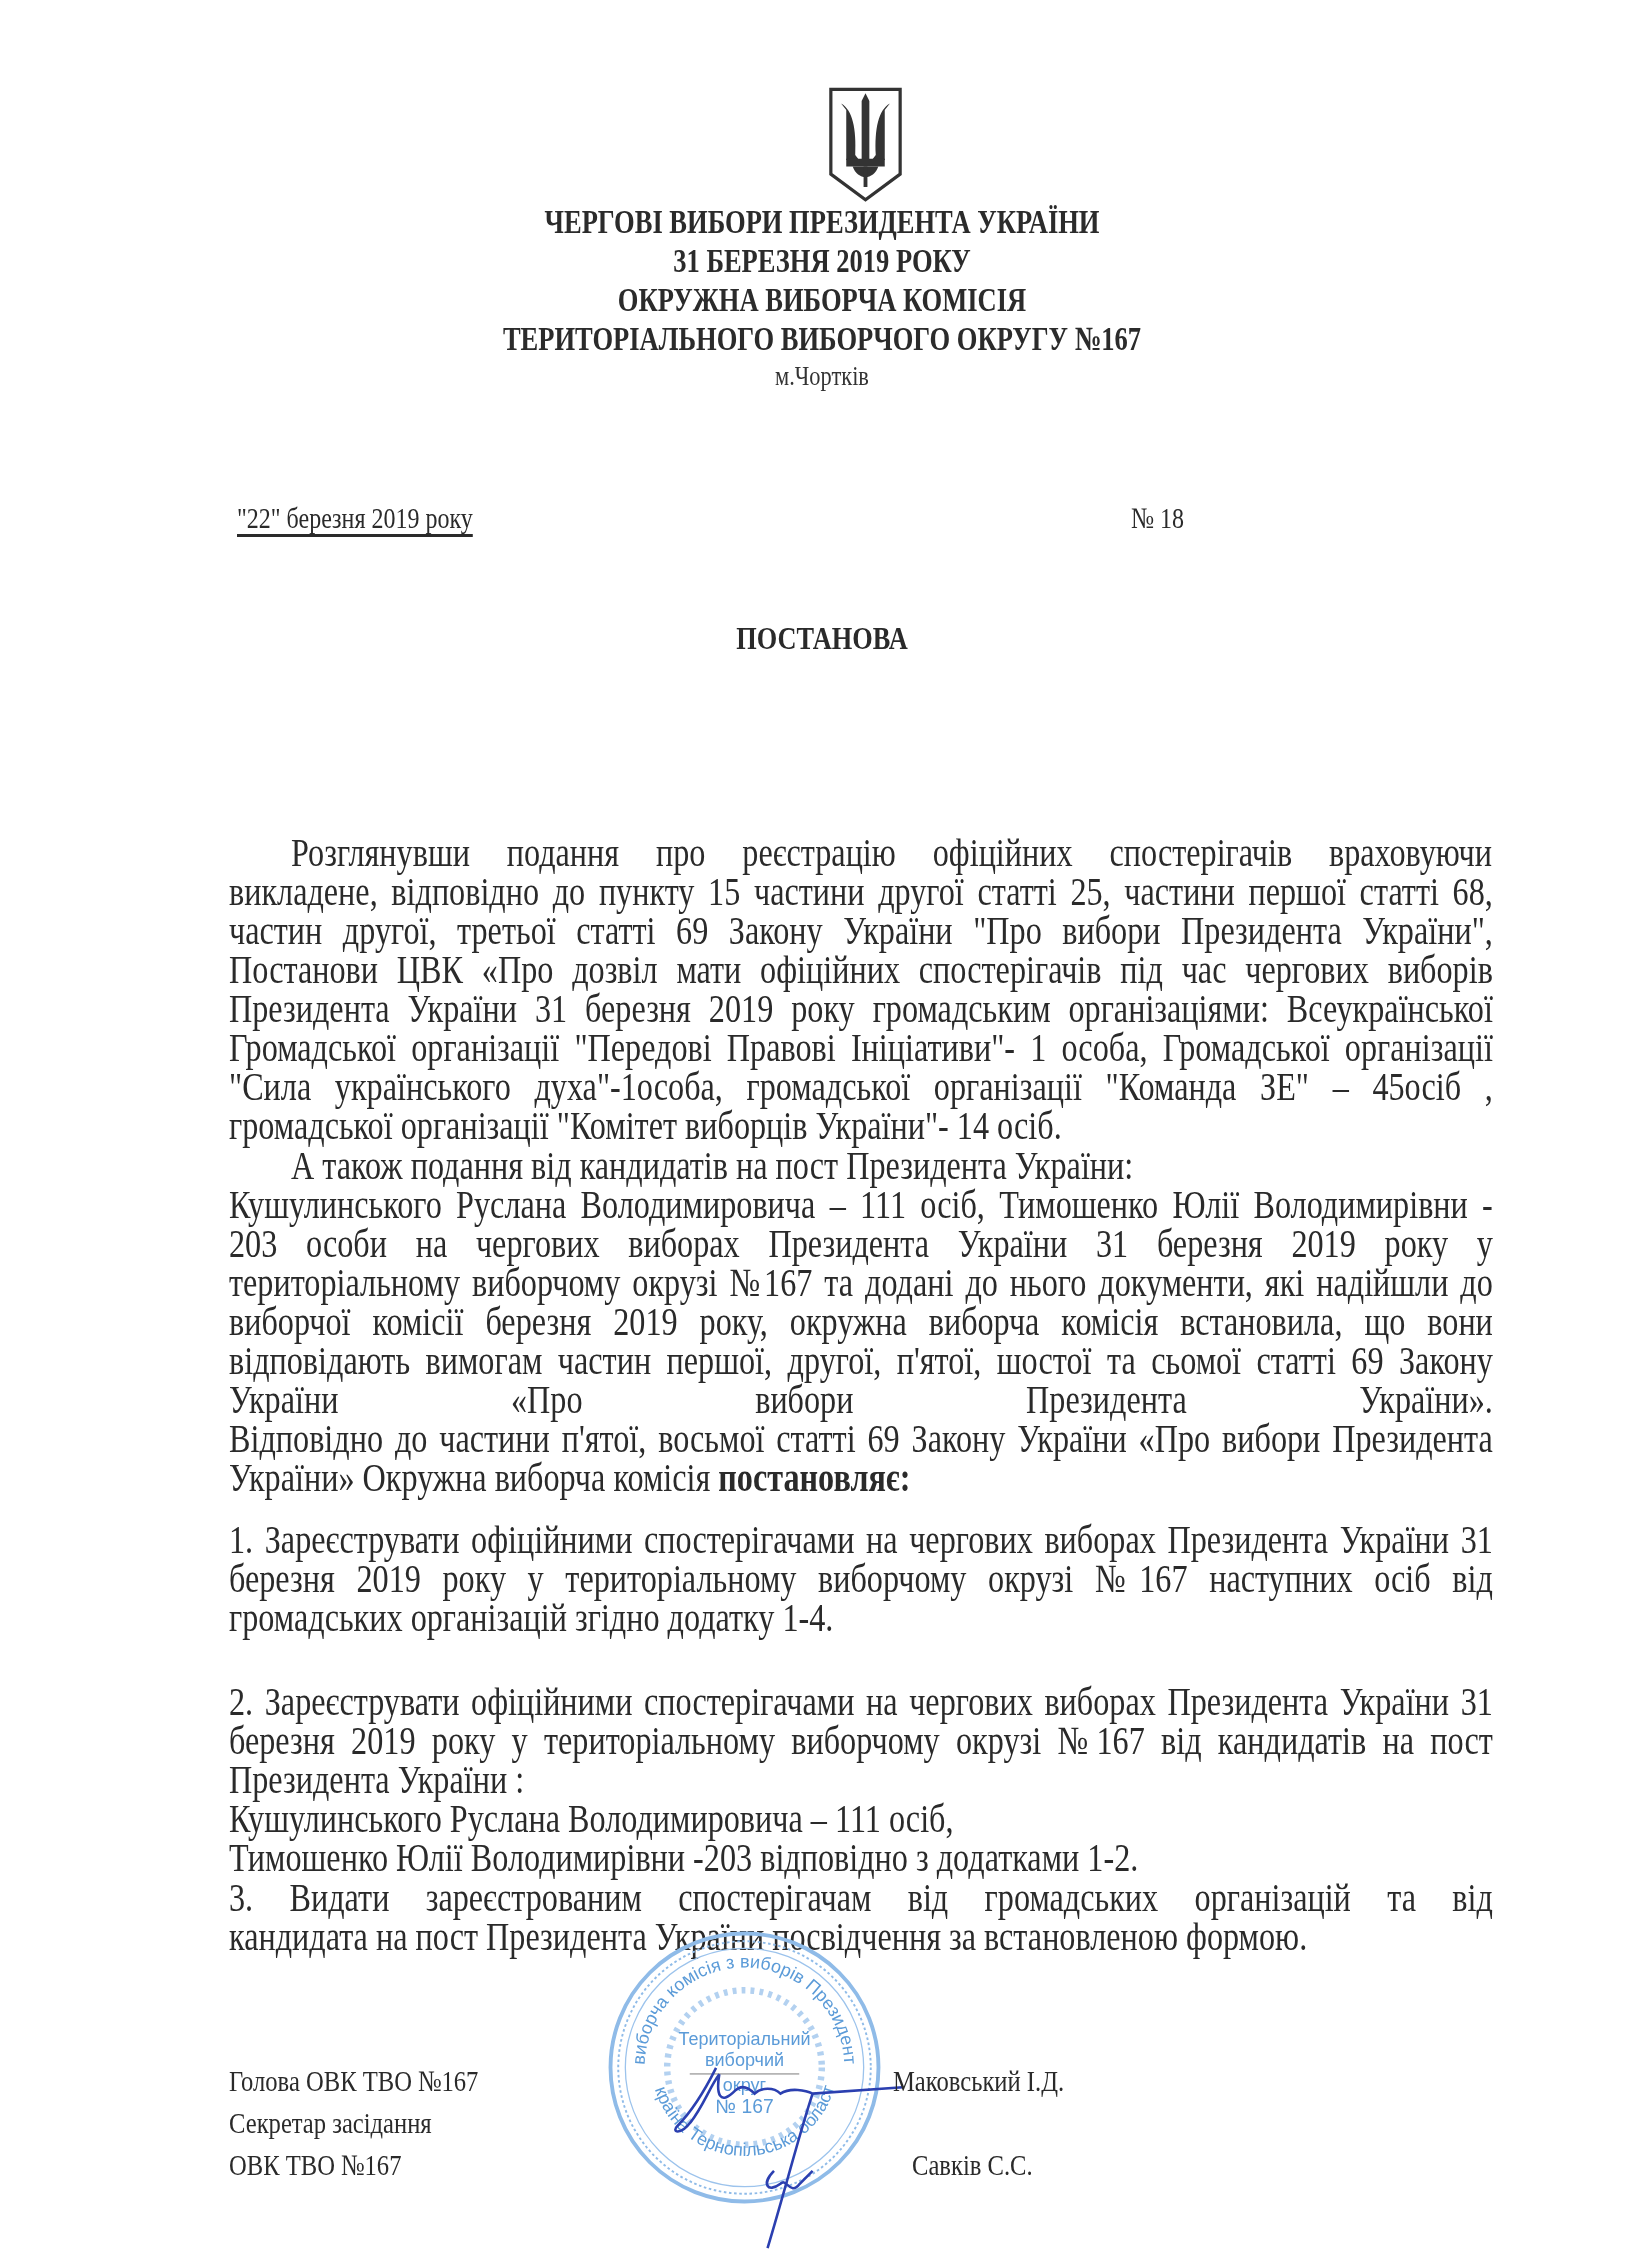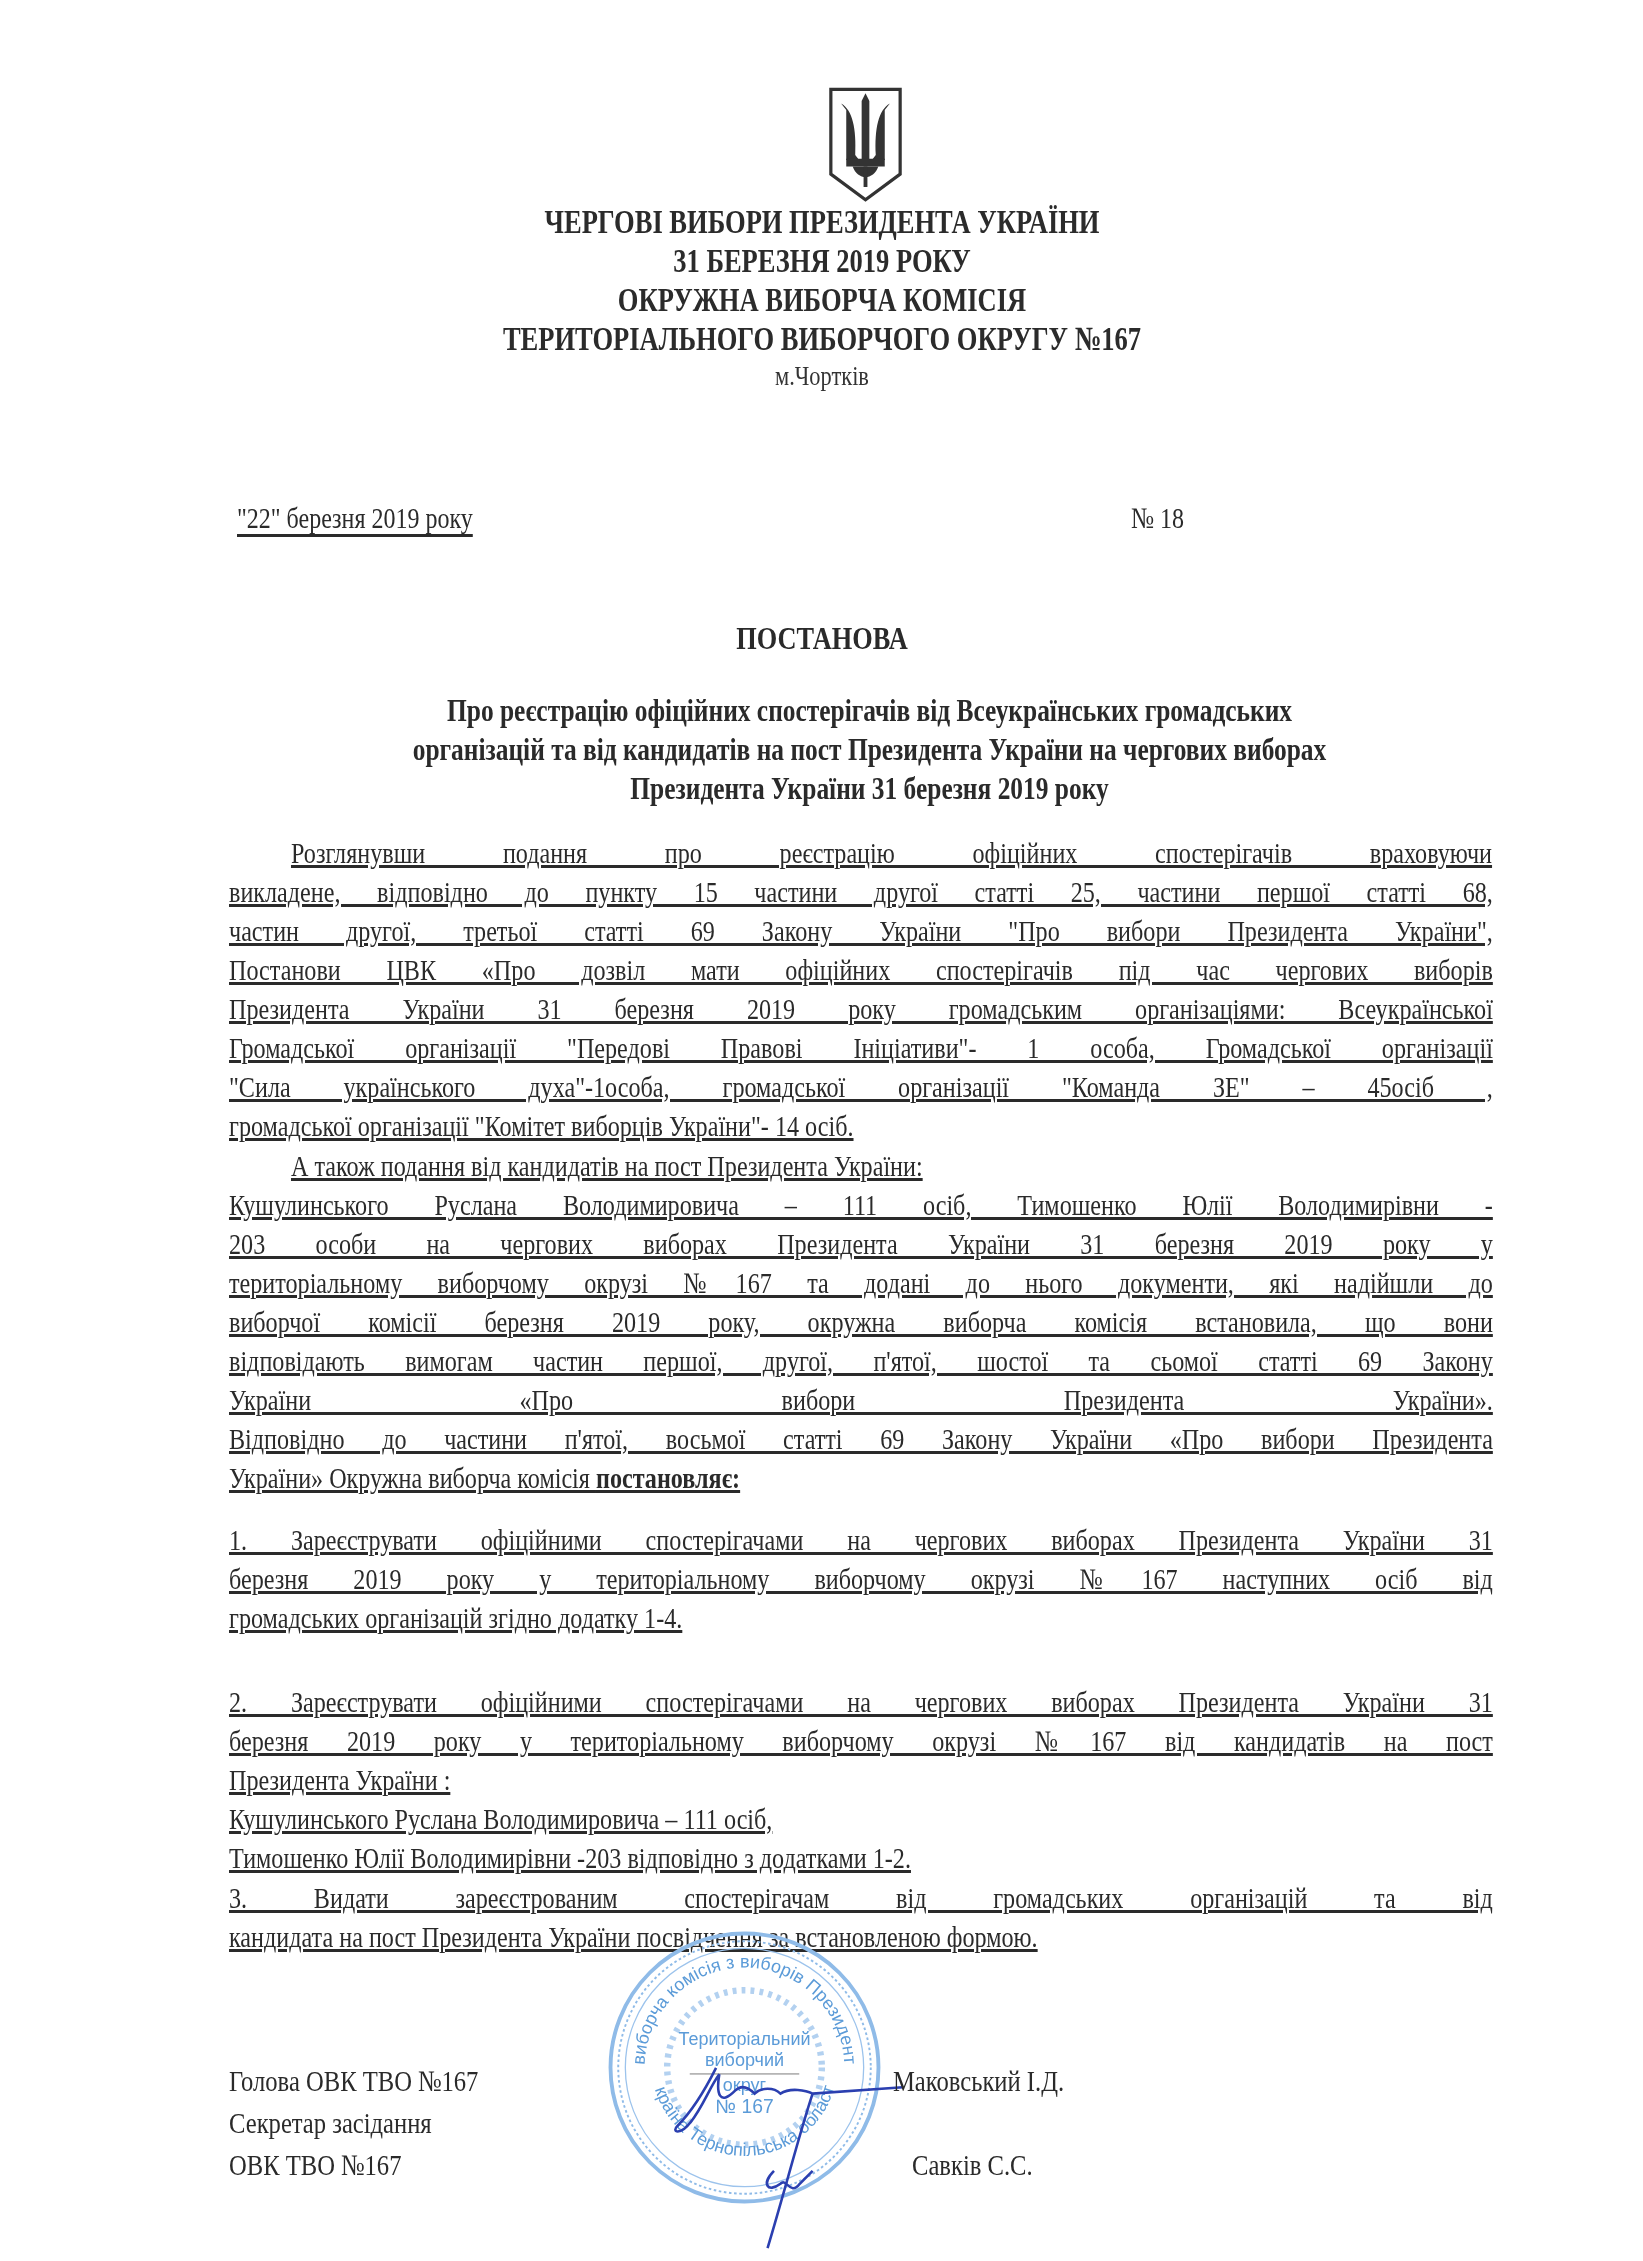--- a/index.html
+++ b/index.html
@@ -21,21 +21,21 @@
   .number { position: absolute; left: 1131px; top: 496px; font-size: 30px;
             transform: scaleX(0.8); transform-origin: left; }
 
   .doc-title { position: absolute; left: 0; width: 1644px; top: 616px; text-align: center;
                font-weight: bold; font-size: 31px; transform: scaleX(0.85); }
 
   .subject { position: absolute; left: 238px; width: 1263px; top: 686px; text-align: center;
              font-weight: bold; font-size: 31px; line-height: 39px; }
   .subject .ln { display: block; transform: scaleX(0.82); transform-origin: center; white-space: nowrap; }
 
-  .body { position: absolute; left: 229px; width: 1263px; font-size: 30px; line-height: 39px; text-decoration: underline; }
+  .body { position: absolute; left: 229px; width: 1263px; font-size: 40px; line-height: 39px; }
   .body .ln { display: block; white-space: nowrap; transform: scaleX(0.805); transform-origin: left;
               width: 1570px; text-align: justify; text-align-last: justify; }
   .body .ln.last { text-align-last: left; }
   .body .ln.indent { padding-left: 77px; width: 1492px; }
   .bold { font-weight: bold; }
 
   .sign { position: absolute; font-size: 30px; line-height: 39px; transform: scaleX(0.82); transform-origin: left; white-space: nowrap; }
 
   .stamp { position: absolute; left: 606px; top: 1924px; width: 277px; height: 277px; }
   .signature { position: absolute; left: 645px; top: 2050px; width: 258px; height: 206px; }
@@ -61,25 +61,20 @@
     <div class="hl">ОКРУЖНА ВИБОРЧА КОМІСІЯ</div>
     <div class="hl">ТЕРИТОРІАЛЬНОГО ВИБОРЧОГО ОКРУГУ №167</div>
     <div class="city">м.Чортків</div>
   </div>
 
   <div class="dateline">"22" березня 2019 року</div>
   <div class="number">№ 18</div>
 
   <div class="doc-title">ПОСТАНОВА</div>
 
-  <div class="subject">
-    <span class="ln">Про реєстрацію офіційних спостерігачів від Всеукраїнських громадських</span>
-    <span class="ln">організацій  та від кандидатів на пост Президента України на чергових виборах</span>
-    <span class="ln">Президента України 31 березня 2019 року</span>
-  </div>
 
   <div class="body" style="top:828px;">
     <span class="ln indent">Розглянувши подання про реєстрацію офіційних спостерігачів враховуючи</span>
     <span class="ln">викладене, відповідно до пункту 15 частини другої статті 25, частини першої статті 68,</span>
     <span class="ln">частин другої, третьої статті 69 Закону України "Про вибори Президента України",</span>
     <span class="ln">Постанови ЦВК «Про дозвіл мати офіційних спостерігачів під час чергових виборів</span>
     <span class="ln">Президента України 31 березня 2019 року громадським організаціями: Всеукраїнської</span>
     <span class="ln">Громадської організації "Передові Правові Ініціативи"- 1 особа,  Громадської організації</span>
     <span class="ln">"Сила українського духа"-1особа, громадської організації "Команда ЗЕ" – 45осіб ,</span>
     <span class="ln last">громадської організації "Комітет виборців України"- 14 осіб.</span>

